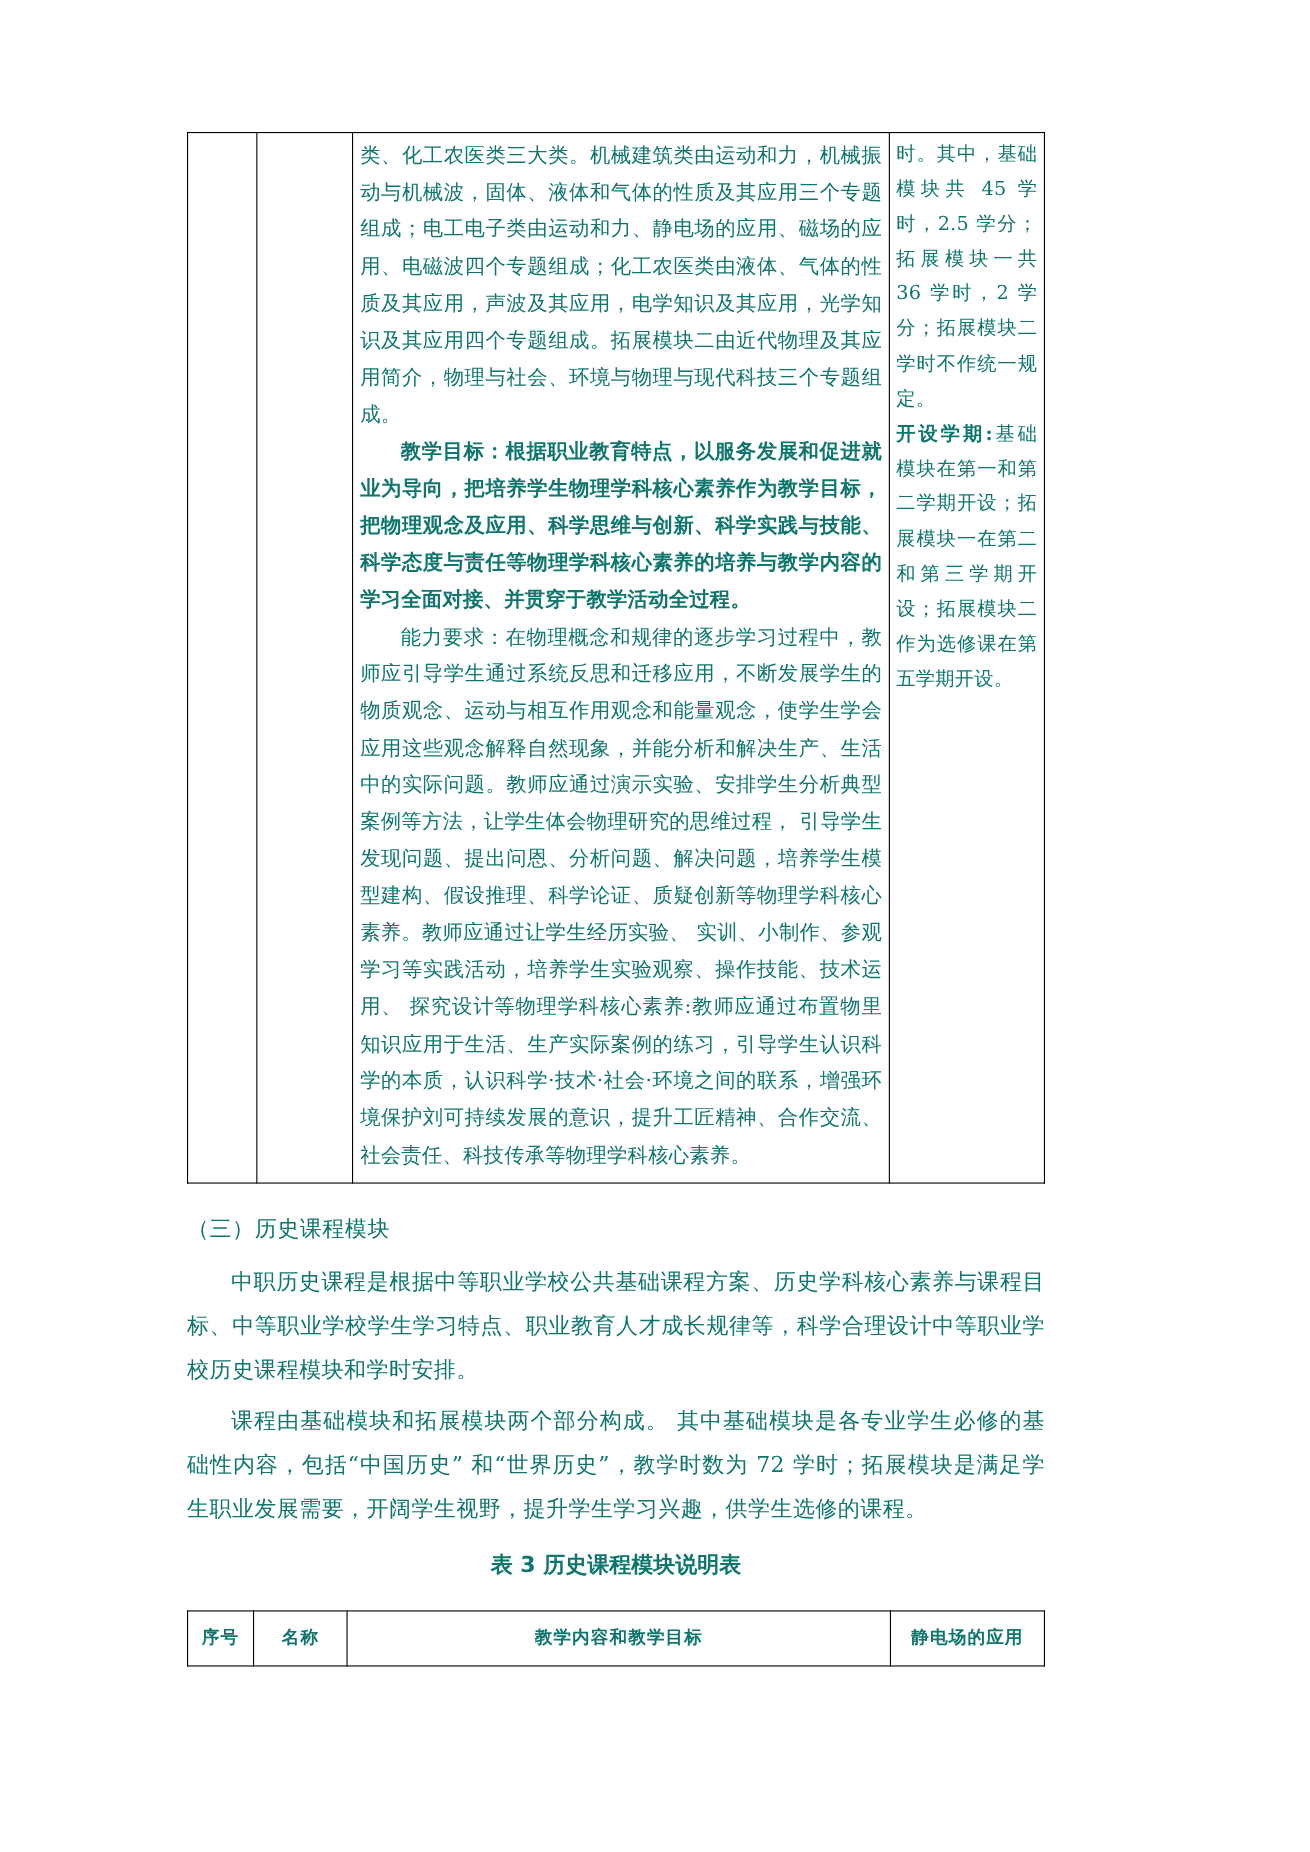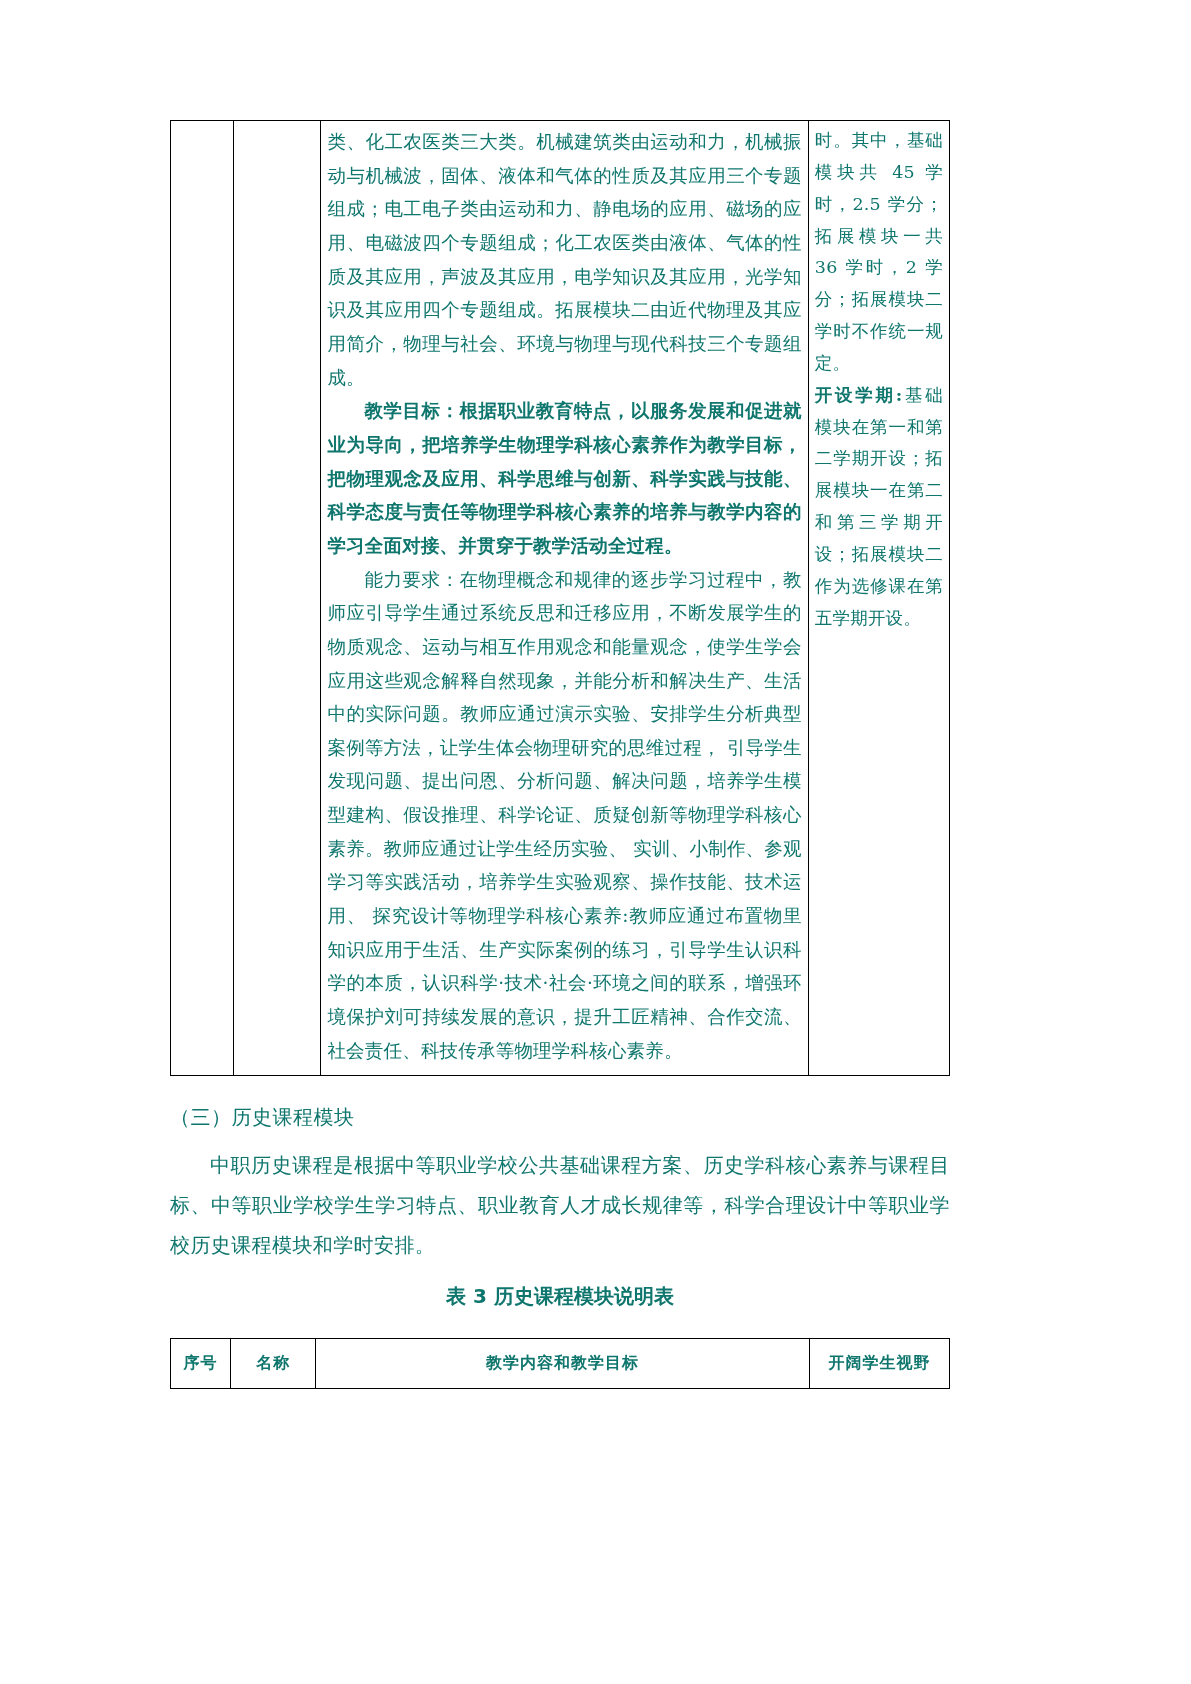--- a/index.html
+++ b/index.html
@@ -121,29 +121,30 @@
           <span>时。其中，基础模块共 45 学时，2.5 学分；拓展模块一共 36 学时，2 学分；拓展模块二学时不作统一规定。</span><br>
           <span class="b">开设学期:</span><span>基础模块在第一和第二学期开设；拓展模块一在第二和第三学期开设；拓展模块二作为选修课在第五学期开设。</span>
         </td>
       </tr>
     </tbody>
       </table>
 
     <div class="section-title">（三）历史课程模块</div>
 
     <p class="body">中职历史课程是根据中等职业学校公共基础课程方案、历史学科核心素养与课程目标、中等职业学校学生学习特点、职业教育人才成长规律等，科学合理设计中等职业学校历史课程模块和学时安排。</p>
+    <p class="body">课程由基础模块和拓展模块两个部分构成。 其中基础模块是各专业学生必修的基础性内容，包括“中国历史” 和“世界历史”，教学时数为 72 学时；拓展模块是满足学生职业发展需要，开阔学生视野，提升学生学习兴趣，供学生选修的课程。</p>
 
     <div class="table-caption">表 3 历史课程模块说明表</div>
 
     <table class="head-table">
       <tbody>
           <tr>
         <td class="col-seq">序号</td>
         <td class="col-name">名称</td>
         <td class="col-content">教学内容和教学目标</td>
-        <td class="col-req">开阔学生视野</td>
+        <td class="col-req">静电场的应用</td>
       </tr>
     </tbody>
       </table>
 
   </div>
 
 </div>
 
 </body></html>

